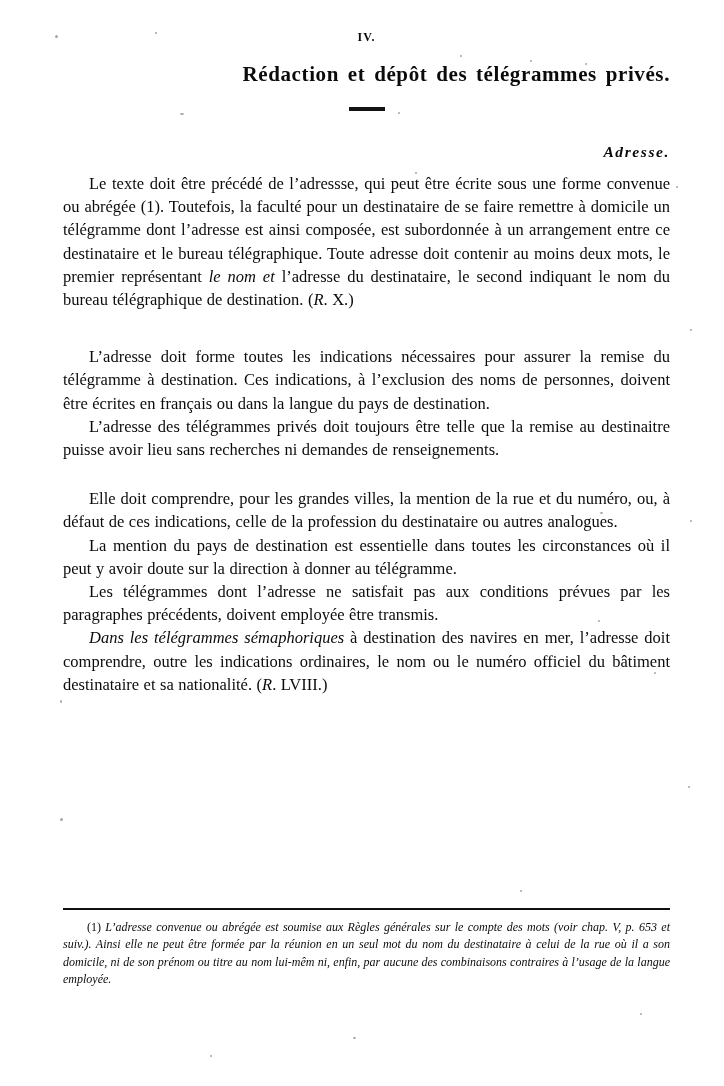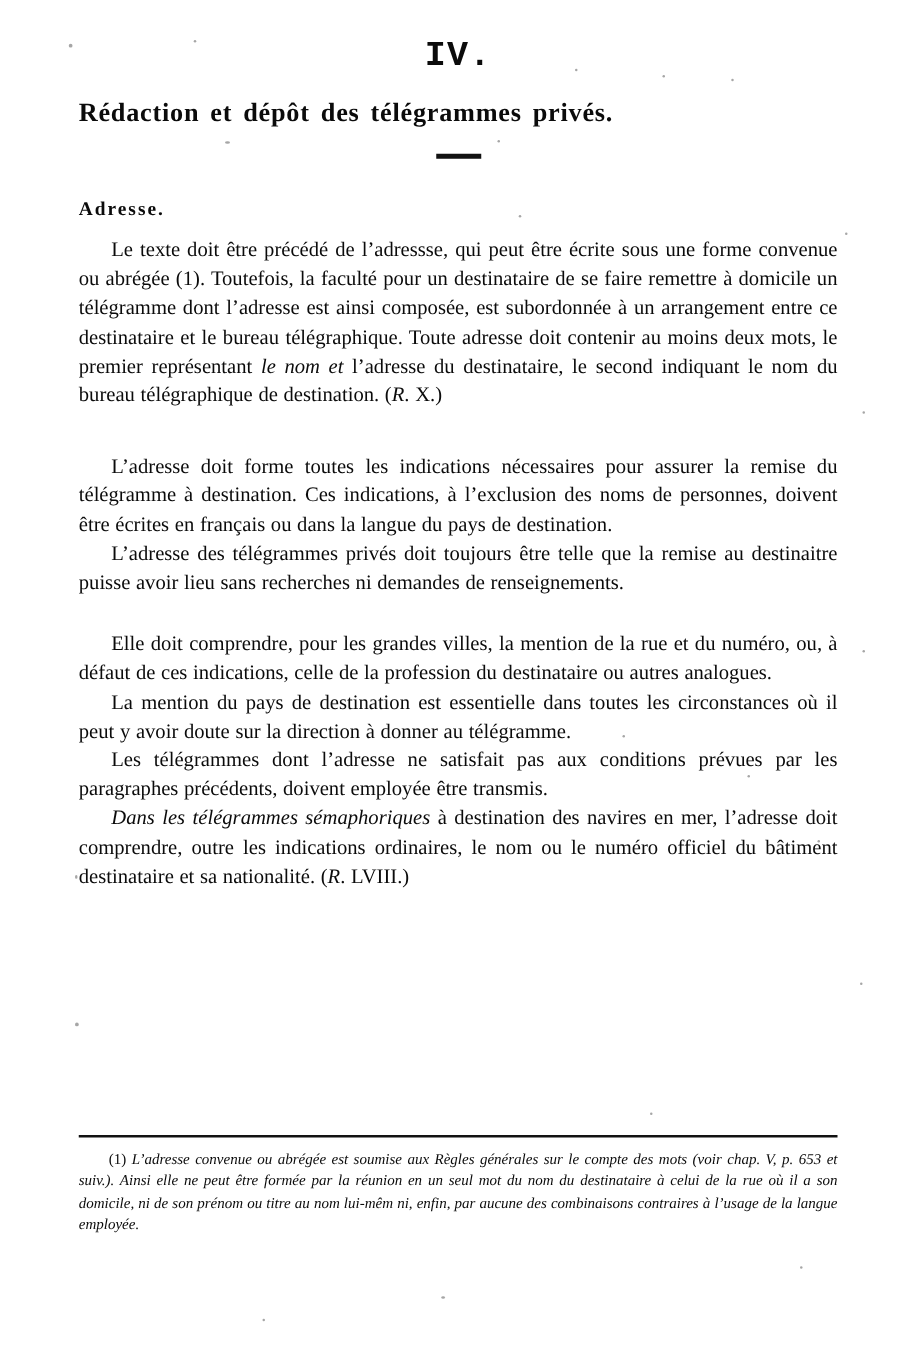--- a/index.html
+++ b/index.html
@@ -37,45 +37,45 @@
     left: 63px;
     top: 0;
     width: 607px;
     z-index: 2;
   }
 
   
   .chapter-num {
     text-align: center;
     font-weight: bold;
-    font-size: 28px;
+    font-size: 12px;
     letter-spacing: 1px;
     margin: 30px 0 0 0;
-    font-family: Liberation Mono, monospace;
   }
   .chapter-title {
-    text-align: left;
+    text-align: right;
     font-weight: bold;
     font-size: 21px;
     letter-spacing: .6px;
     margin: 17px 0 0 0;
     word-spacing: 3px;
   }
   .rule-short {
     width: 36px;
     height: 4px;
     background: #121212;
     margin: 20px auto 0 auto;
   }
   .section-title {
-    text-align: left;
+    text-align: right;
     font-weight: bold;
     font-size: 15.5px;
     letter-spacing: 1.6px;
     margin: 32px 0 0 0;
+    font-style: italic;
   }
 
   
   .body-block {
     margin-top: 11px;
   }
   .gap-lg { margin-top: 34px; }
   .gap-xl { margin-top: 26px; }
 
   p.para {

